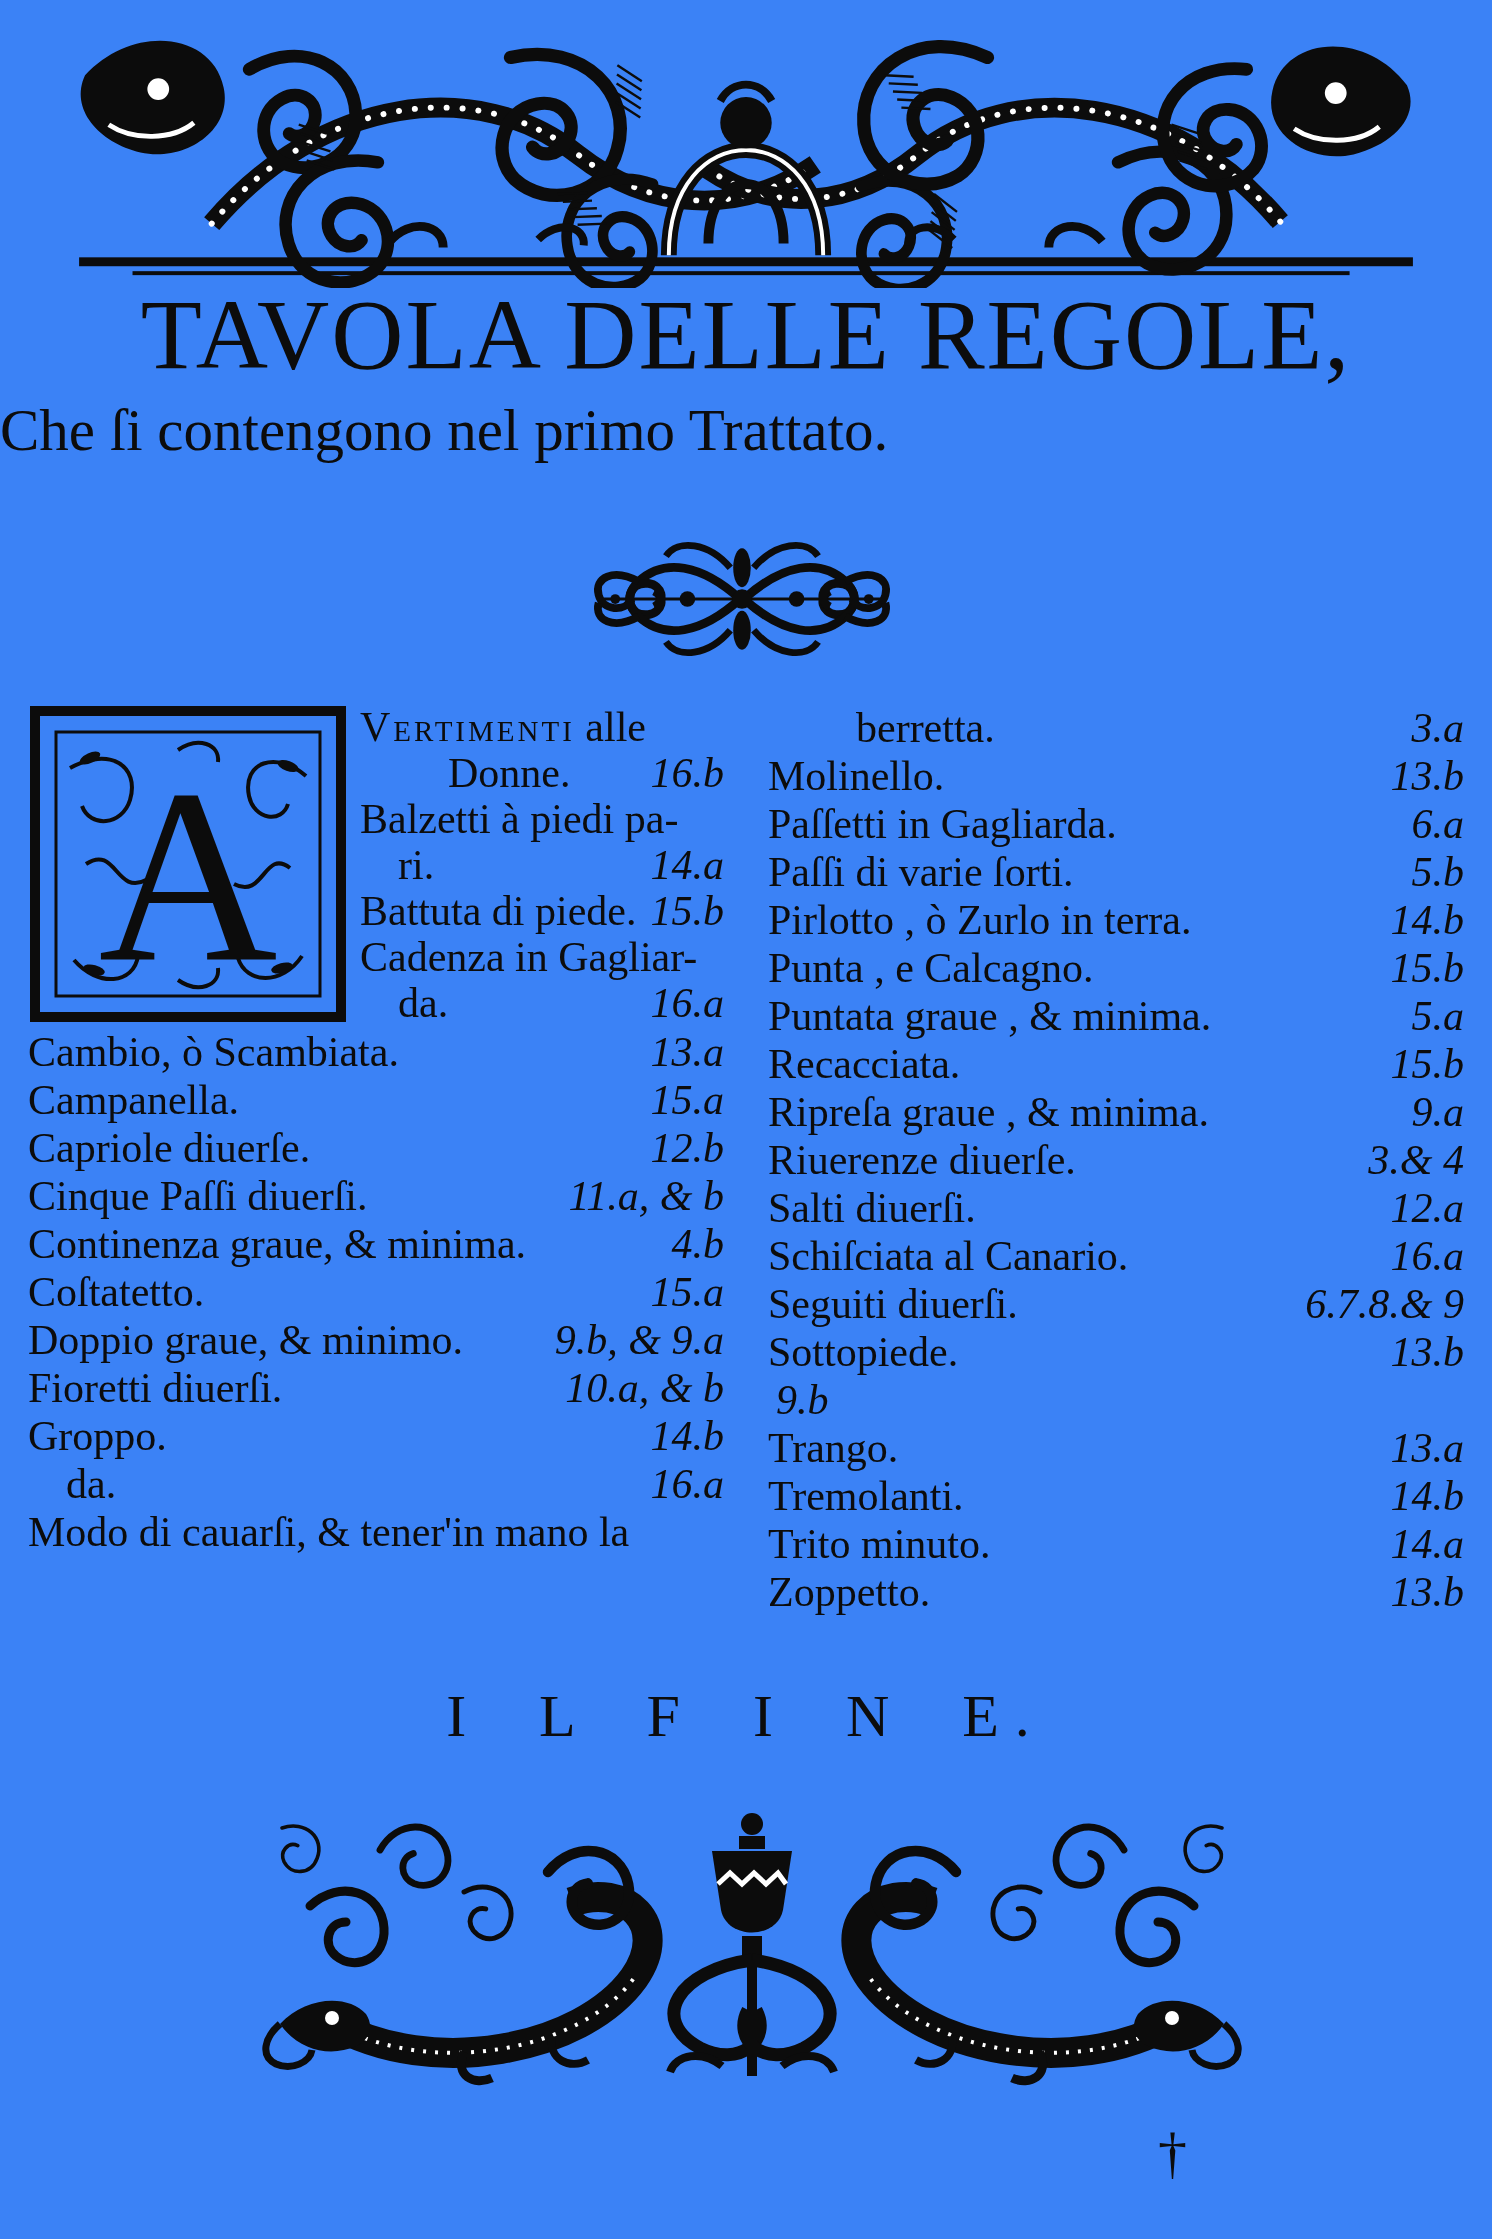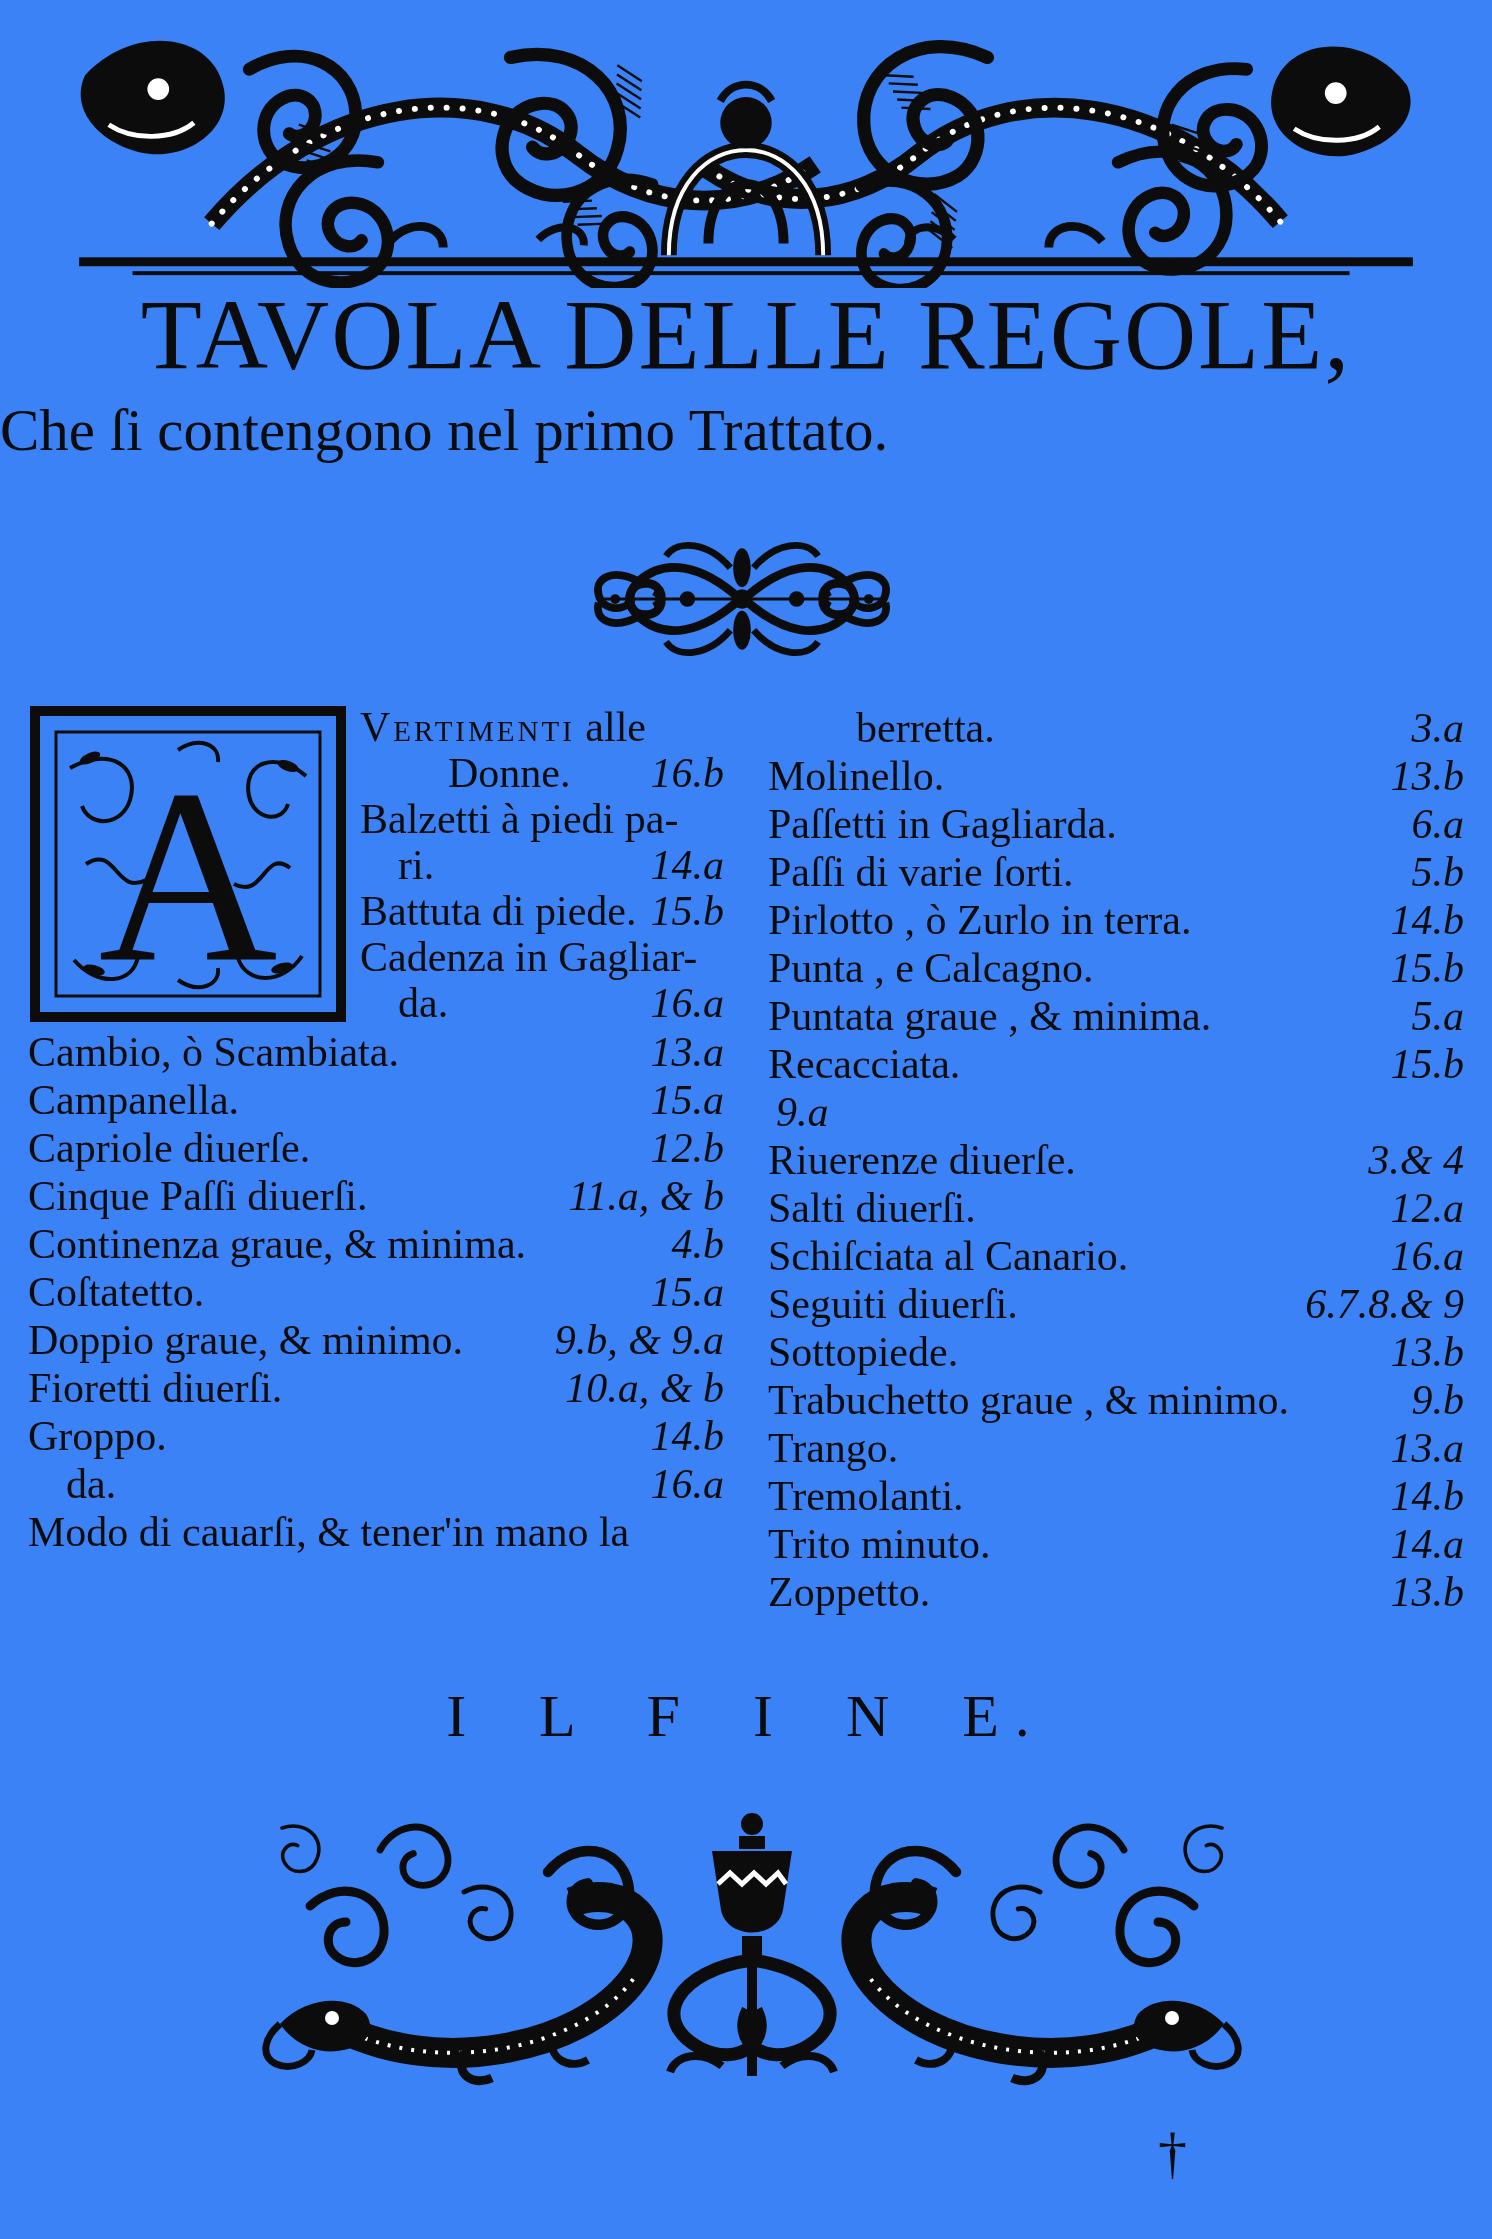--- a/index.html
+++ b/index.html
@@ -317,20 +317,21 @@
           <span class="entry-label"><span class="sc"></span><span>Puntata graue , &amp; minima.</span></span>
           <span class="entry-ref">5.a</span>
         </div>
 
         <div class="entry">
           <span class="entry-label"><span class="sc"></span><span>Recacciata.</span></span>
           <span class="entry-ref">15.b</span>
         </div>
 
         <div class="entry">
+          <span class="entry-label"><span class="sc"></span><span>Ripreſa graue , &amp; minima.</span></span>
           <span class="entry-ref">9.a</span>
         </div>
 
         <div class="entry">
           <span class="entry-label"><span class="sc"></span><span>Riuerenze diuerſe.</span></span>
           <span class="entry-ref">3.&amp; 4</span>
         </div>
 
         <div class="entry">
           <span class="entry-label"><span class="sc"></span><span>Salti diuerſi.</span></span>
@@ -346,21 +347,20 @@
           <span class="entry-label"><span class="sc"></span><span>Seguiti diuerſi.</span></span>
           <span class="entry-ref">6.7.8.&amp; 9</span>
         </div>
 
         <div class="entry">
           <span class="entry-label"><span class="sc"></span><span>Sottopiede.</span></span>
           <span class="entry-ref">13.b</span>
         </div>
 
         <div class="entry">
-          <span class="entry-label"><span class="sc"></span><span>Trabuchetto graue , &amp; minimo.</span></span>
           <span class="entry-ref">9.b</span>
         </div>
 
         <div class="entry">
           <span class="entry-label"><span class="sc"></span><span>Trango.</span></span>
           <span class="entry-ref">13.a</span>
         </div>
 
         <div class="entry">
           <span class="entry-label"><span class="sc"></span><span>Tremolanti.</span></span>

